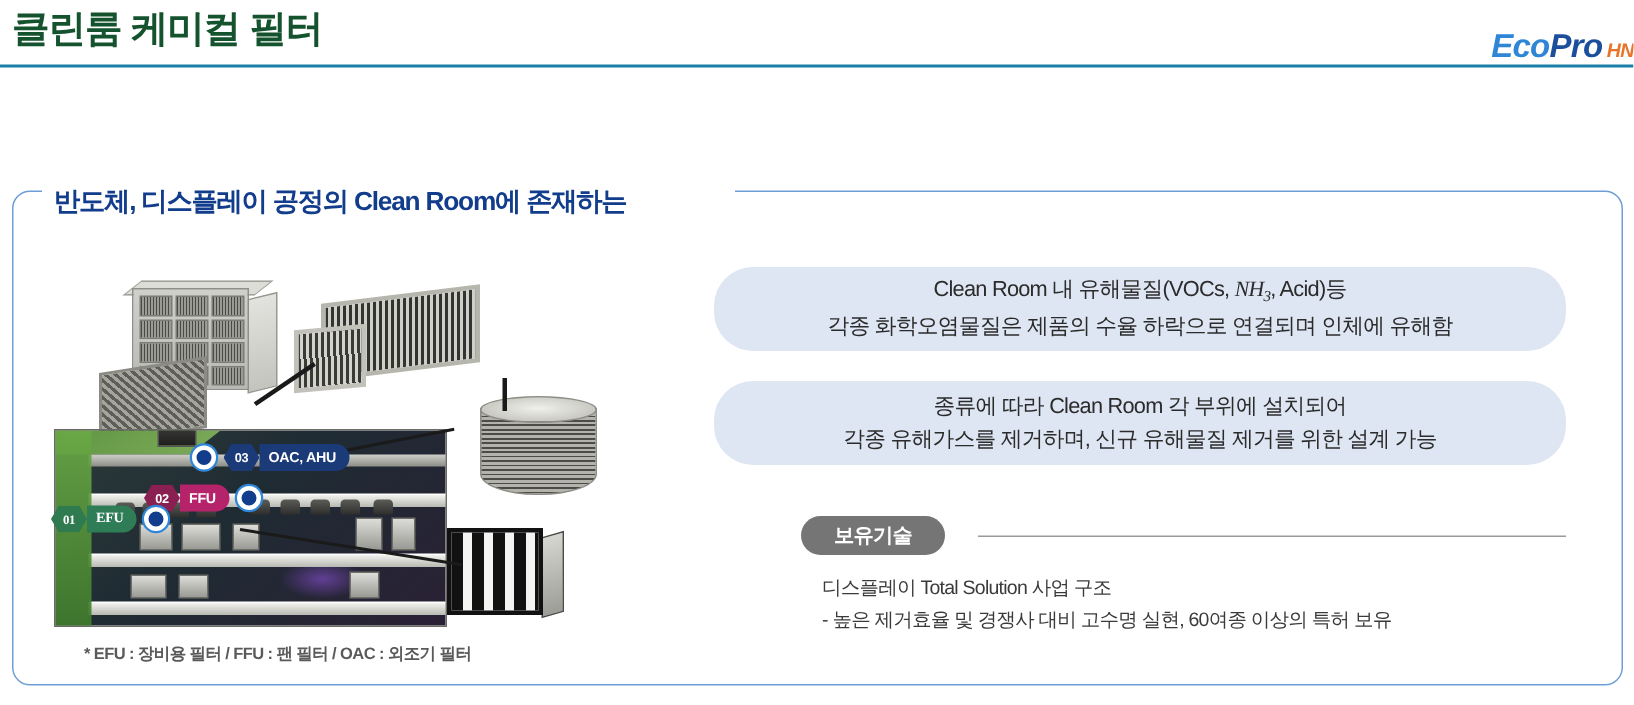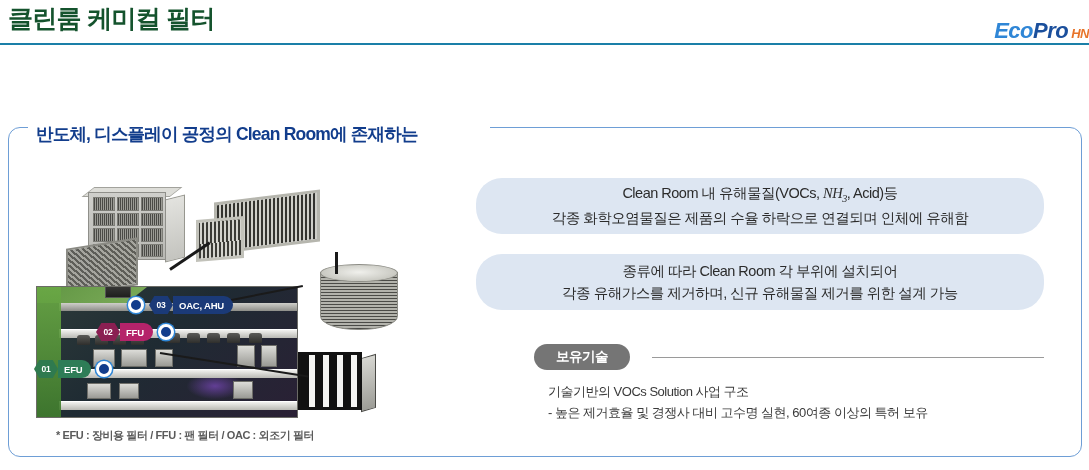--- a/index.html
+++ b/index.html
@@ -224,21 +224,21 @@
   #callout-oac .num { background: #1b3a78; }
   #callout-oac .lbl { background: #1b3a78; }
   #callout-oac .dot-left {
     width: 16px; height: 16px; border-radius: 50%;
     margin-right: 5px; border: 3px solid #ffffff;
     box-shadow: 0 0 0 1.5px #2f86d6; background: #123d8c;
   }
   #callout-ffu { left: 96px; top: 315px; }
   #callout-ffu .num { background: #8a1f52; }
   #callout-ffu .lbl { background: #b5236a; }
-  #callout-efu { left: 34px; top: 352px; }
+  #callout-efu { left: 34px; top: 329px; font-family: Liberation Serif, serif; }
   #callout-efu .num { background: #2f7a4f; }
   #callout-efu .lbl { background: #2e7d57; }
 
   
   .leader { position: absolute; background: #1a1a1a; transform-origin: left center; }
 
   
   #footnote {
     position: absolute;
     left: 56px; top: 428px;
@@ -406,15 +406,15 @@
 
 <div class="info-box" id="info-box-2">
   <div class="ln">종류에 따라 Clean Room 각 부위에 설치되어</div>
   <div class="ln">각종 유해가스를 제거하며, 신규 유해물질 제거를 위한 설계 가능</div>
 </div>
 
 <div id="tech-badge">보유기술</div>
 <div id="tech-rule"></div>
 
 <div id="tech-list">
-  <div class="row">기술기반의 VOCs Solution 사업 구조</div>
+  <div class="row">디스플레이 Total Solution 사업 구조</div>
   <div class="row">- 높은 제거효율 및 경쟁사 대비 고수명 실현, 60여종 이상의 특허 보유</div>
 </div>
 
 </body></html>

